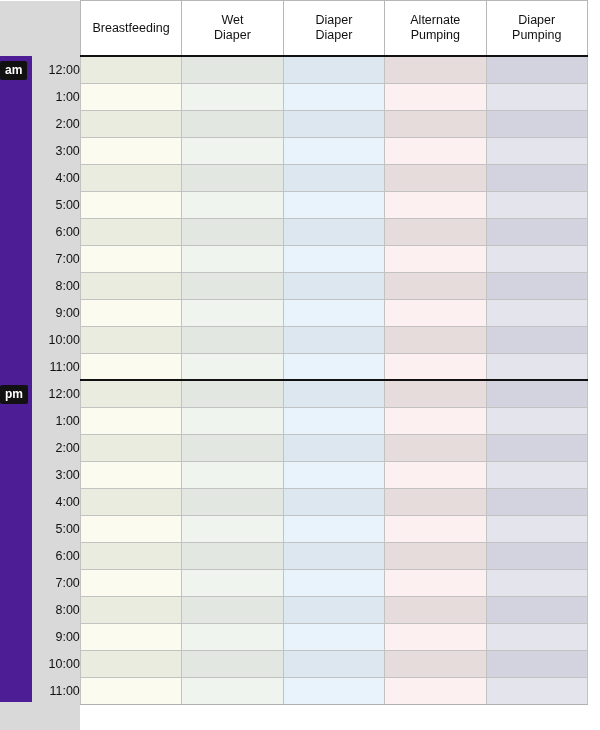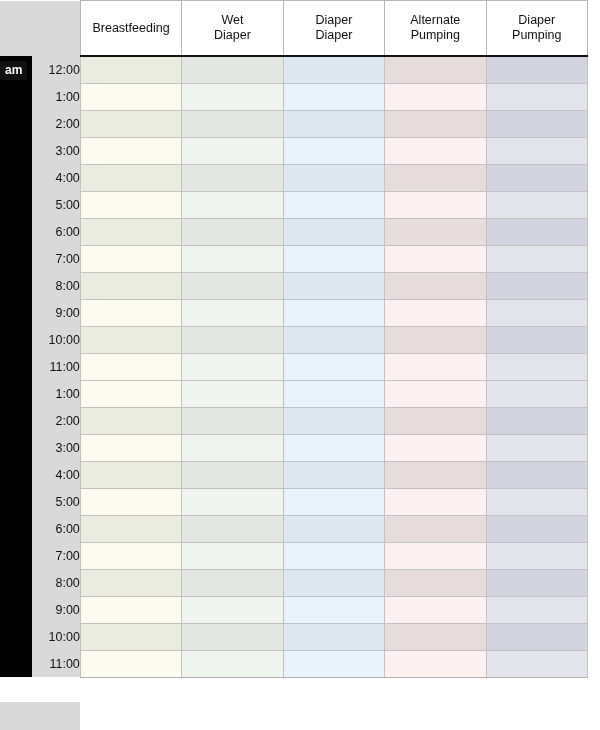--- a/index.html
+++ b/index.html
@@ -49,21 +49,21 @@
     font-weight: 400;
   }
   .hdr-blank-left {
     height: 54px;
     border: none;
     background: #d9d9d9;
   }
 
   
   .ampm-cell {
-    background: #000000;
+    background: #4c1d95;
     text-align: left;
     vertical-align: middle;
     height: 27px;
     position: relative;
   }
   .ampm-badge {
     display: inline-block;
     background: #111111;
     color: #ffffff;
     font-size: 12px;
@@ -245,20 +245,29 @@
         </tr>
         <tr class="hour-row">
           <td class="ampm-cell"></td>
           <td class="time-cell">11:00</td>
           <td class="data-cell" style="background: rgb(251, 251, 240);"></td>
           <td class="data-cell" style="background: rgb(240, 244, 239);"></td>
           <td class="data-cell" style="background: rgb(232, 243, 251);"></td>
           <td class="data-cell" style="background: rgb(252, 240, 240);"></td>
           <td class="data-cell" style="background: rgb(228, 228, 236);"></td>
         </tr>
+        <tr class="hour-row start-block">
+          <td class="ampm-cell"><span class="ampm-badge">pm</span></td>
+          <td class="time-cell">12:00</td>
+          <td class="data-cell" style="background: rgb(235, 236, 224);"></td>
+          <td class="data-cell" style="background: rgb(226, 232, 225);"></td>
+          <td class="data-cell" style="background: rgb(220, 231, 239);"></td>
+          <td class="data-cell" style="background: rgb(231, 220, 220);"></td>
+          <td class="data-cell" style="background: rgb(211, 211, 224);"></td>
+        </tr>
         <tr class="hour-row">
           <td class="ampm-cell"></td>
           <td class="time-cell">1:00</td>
           <td class="data-cell" style="background: rgb(251, 251, 240);"></td>
           <td class="data-cell" style="background: rgb(240, 244, 239);"></td>
           <td class="data-cell" style="background: rgb(232, 243, 251);"></td>
           <td class="data-cell" style="background: rgb(252, 240, 240);"></td>
           <td class="data-cell" style="background: rgb(228, 228, 236);"></td>
         </tr>
         <tr class="hour-row">

